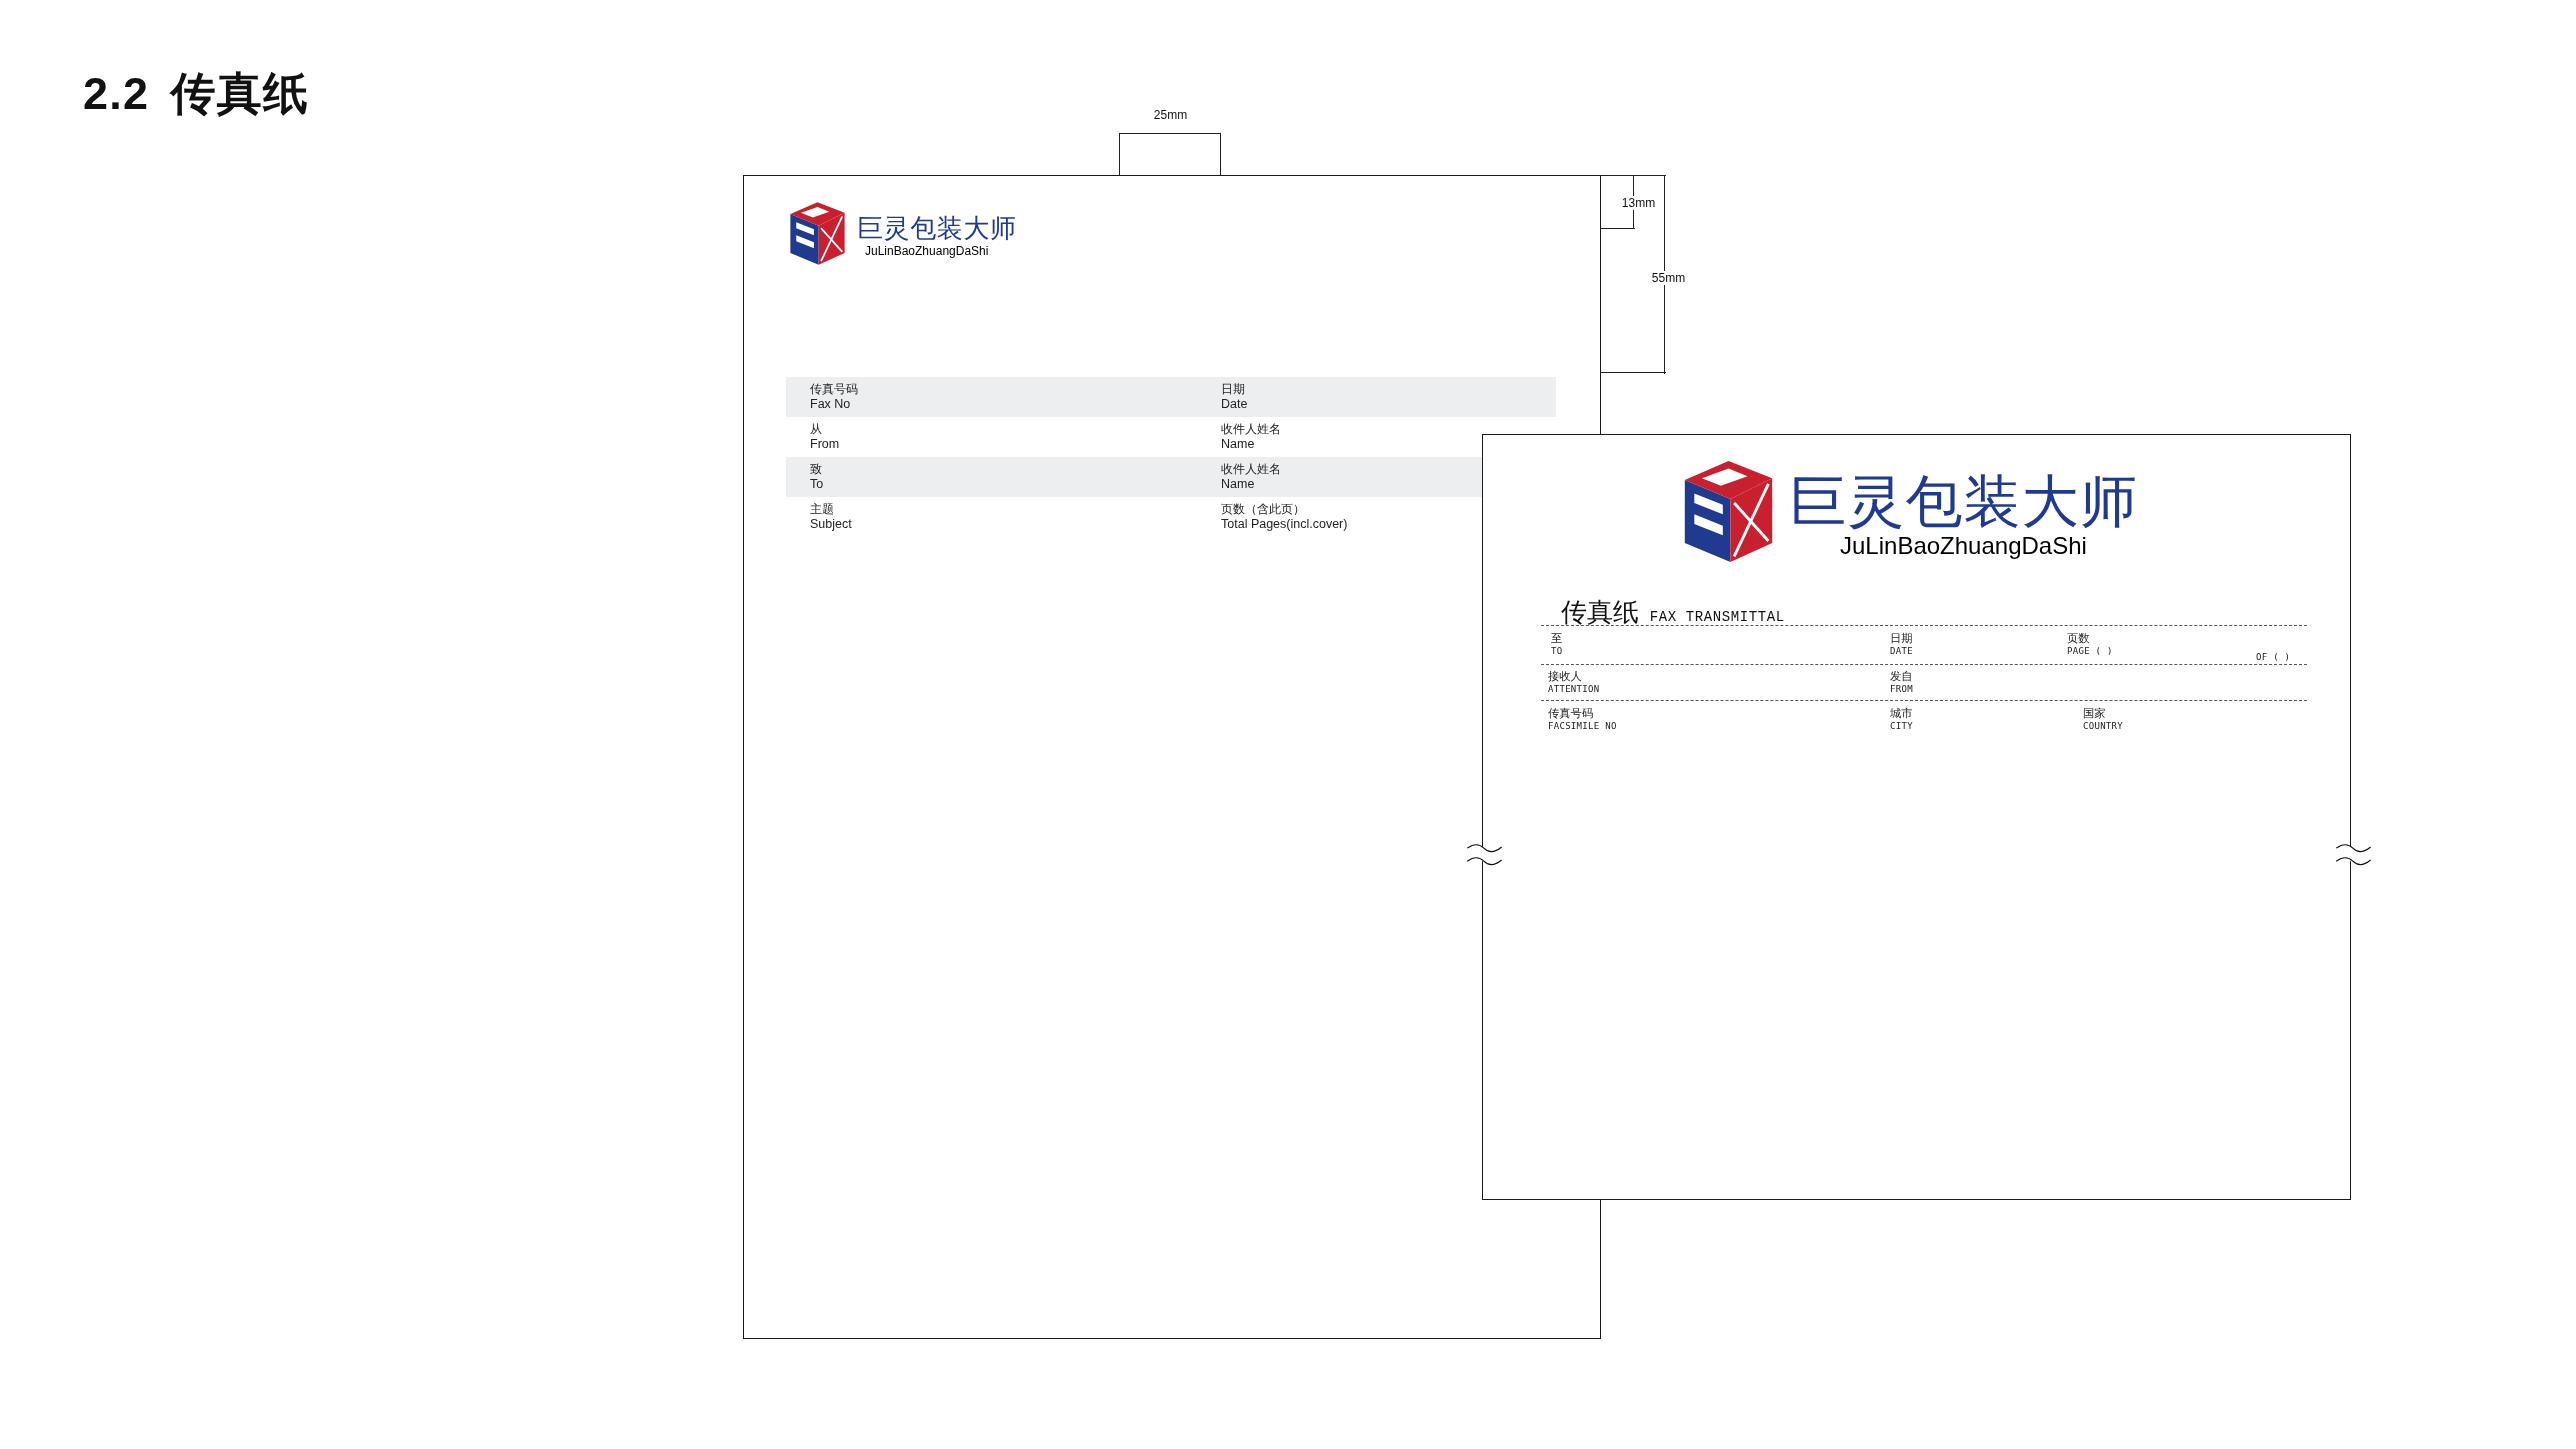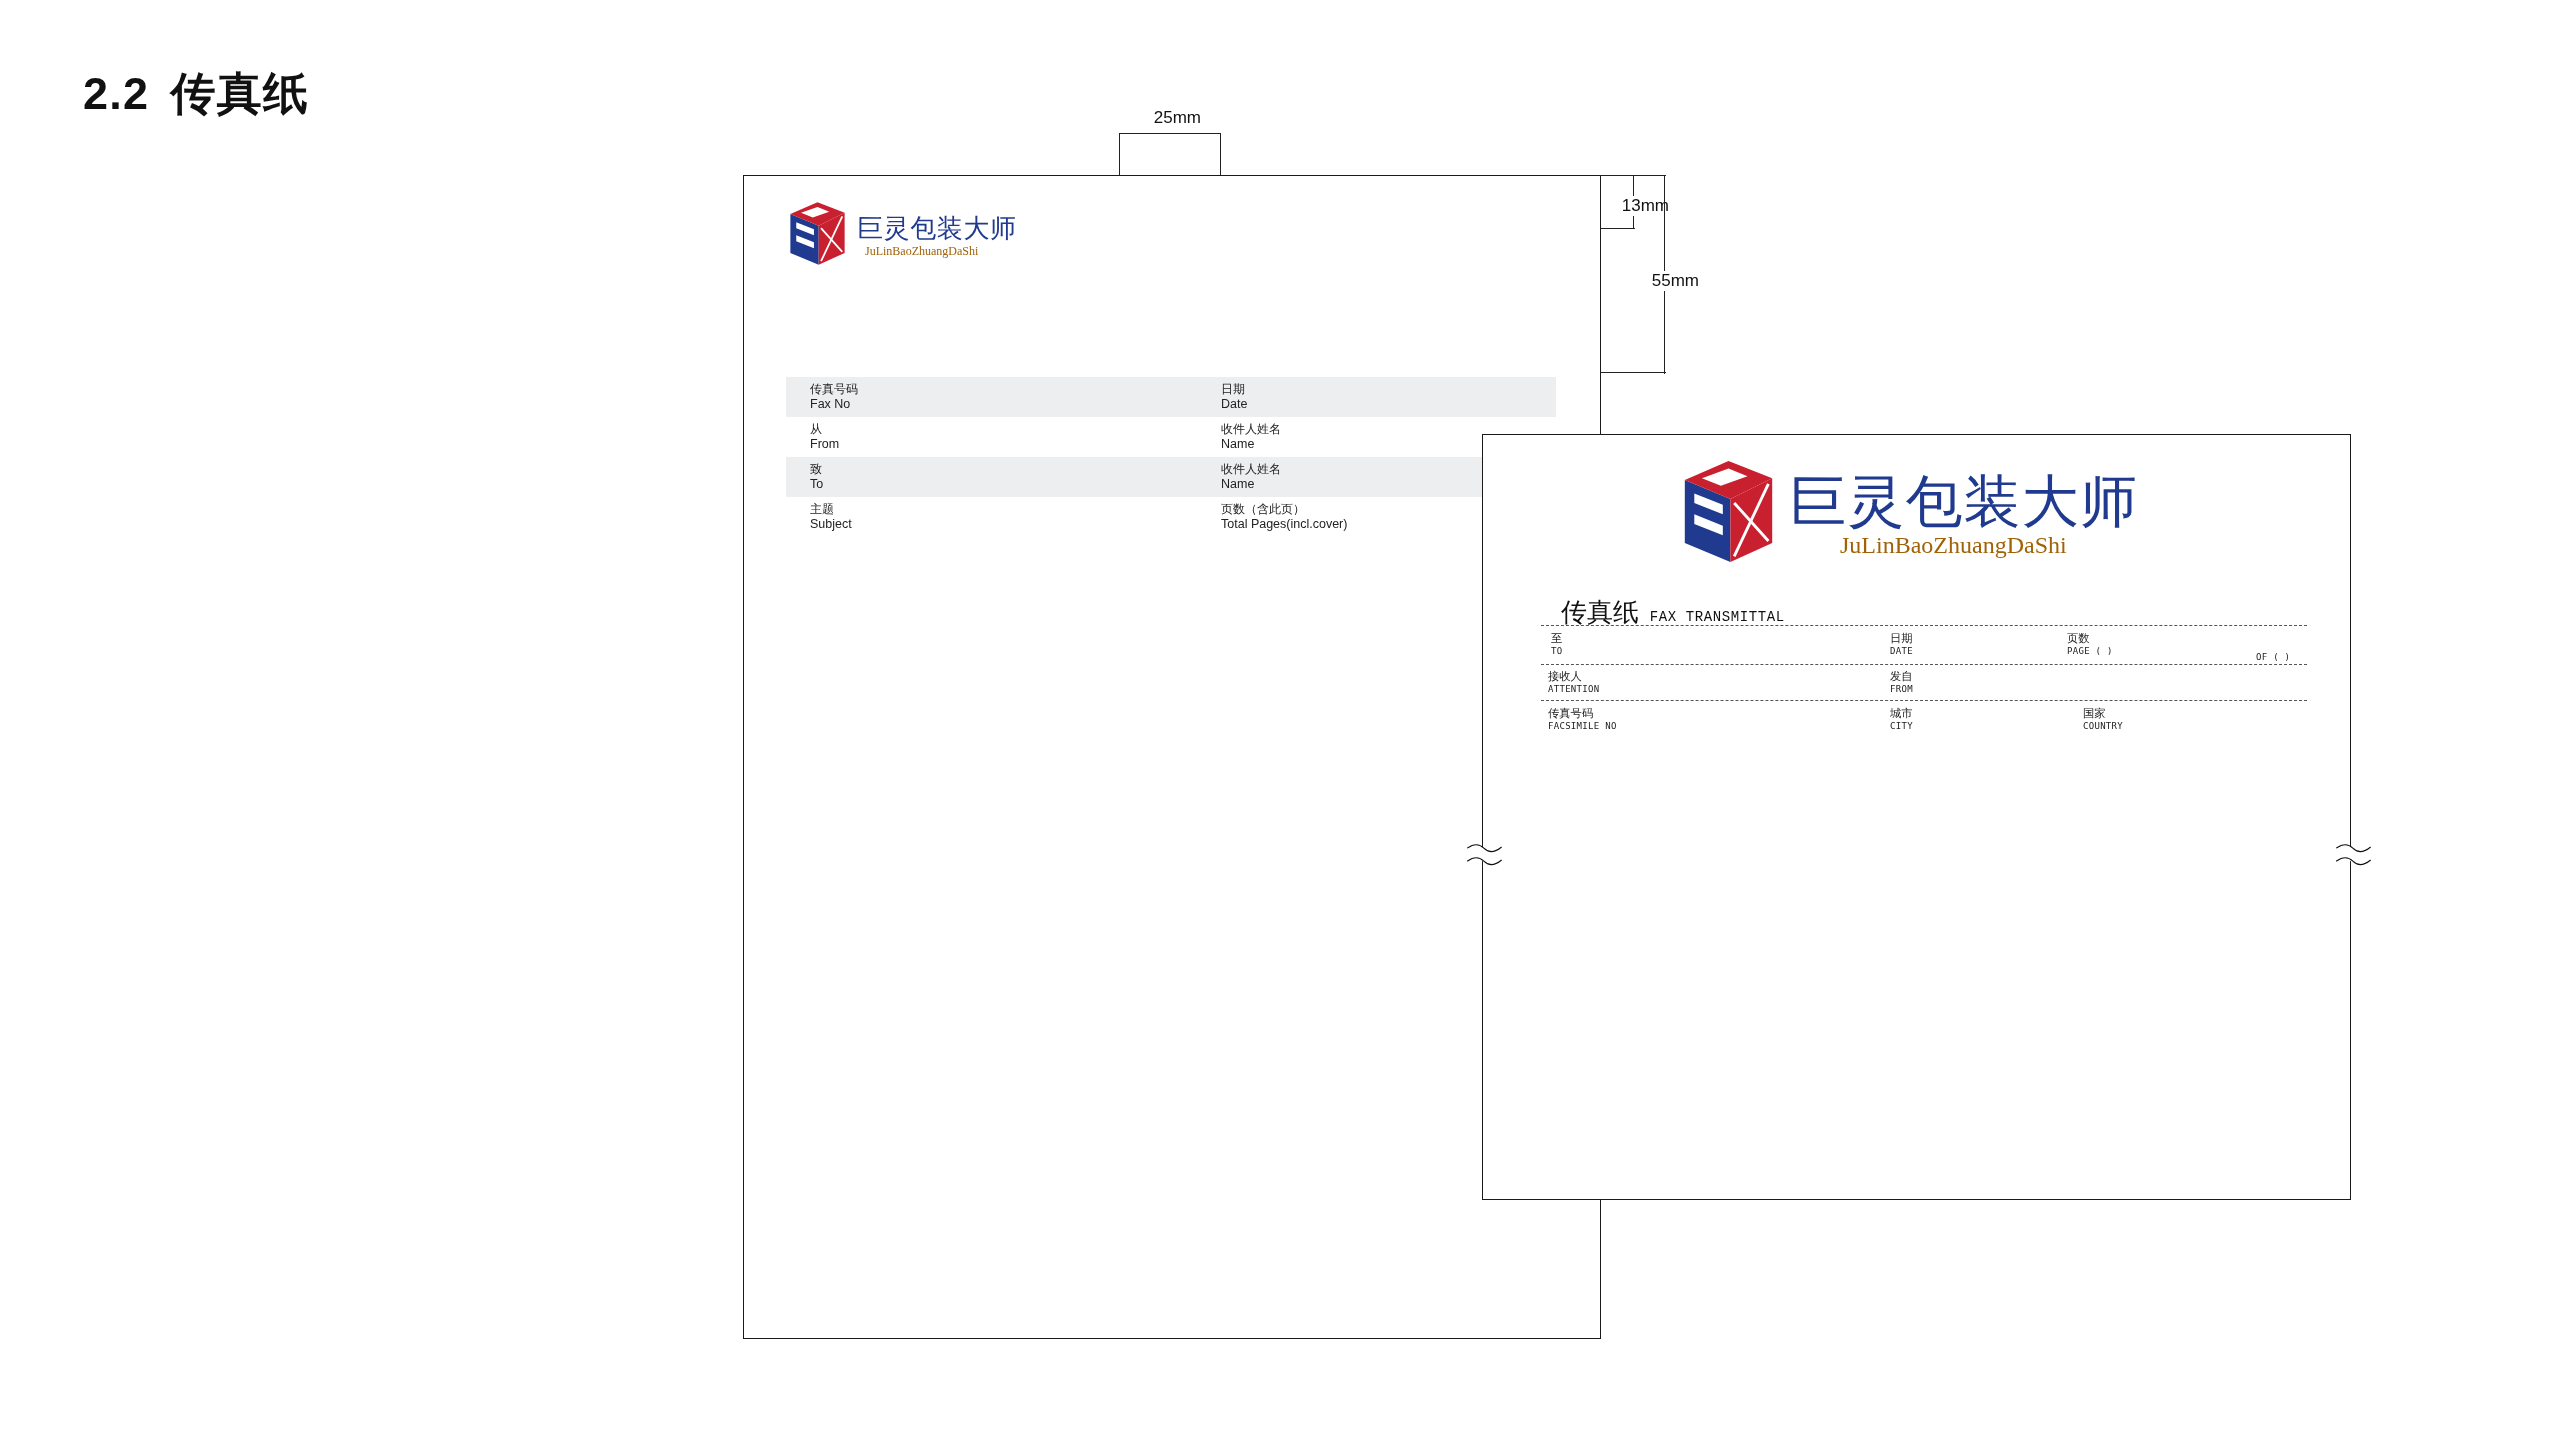--- a/index.html
+++ b/index.html
@@ -8,27 +8,27 @@
   .abs { position:absolute; }
   .section-title { left:83px; top:64px; font-size:45px; font-weight:bold; letter-spacing:1.2px; white-space:nowrap; }
   .section-title .num { margin-right:21.4px; }
 
   .page { position:absolute; background:#fff; border:1.8px solid #1a1a1a; box-sizing:border-box; }
   #page-a { left:743px; top:175px; width:858px; height:1164px; }
   #page-b { left:1482px; top:434px; width:869px; height:766px; z-index:5; border-width:1.2px; }
 
   
   .dim-line { position:absolute; background:#222; }
-  .dim-label { position:absolute; font-size:17px; color:#111; white-space:nowrap; background:#fff; padding:0 1.8px; }
+  .dim-label { position:absolute; font-size:12px; color:#111; white-space:nowrap; background:#fff; padding:0 1.8px; }
 
   
   .logo { position:absolute;text-align:right; }
   .logo svg { position:absolute; left:0; top:0; }
   .logo-cn { position:absolute; color:#1f3a8f; font-family:"DejaVu Sans",sans-serif; white-space:nowrap; letter-spacing:0.6px; }
-  .logo-py { position:absolute; color:#a16207; font-family:Liberation Serif, serif; white-space:nowrap; }
+  .logo-py { position:absolute; color:#000000; font-family:Liberation Sans, sans-serif; white-space:nowrap; }
 
   
   .ltable { position:absolute; left:42px; top:201px; width:770px; }
   .lrow { position:relative; height:40px; }
   .lrow.gray { background:#eceeef; }
   .lcell { position:absolute; top:4.8px; font-size:12.5px; line-height:15px; color:#222; }
   .lcell .cn { display:block; font-family:"DejaVu Sans",sans-serif; font-size:12px; }
   .lcell .en { display:block; }
   .lcell.c1 { left:24px; }
   .lcell.c2 { left:435px; }

